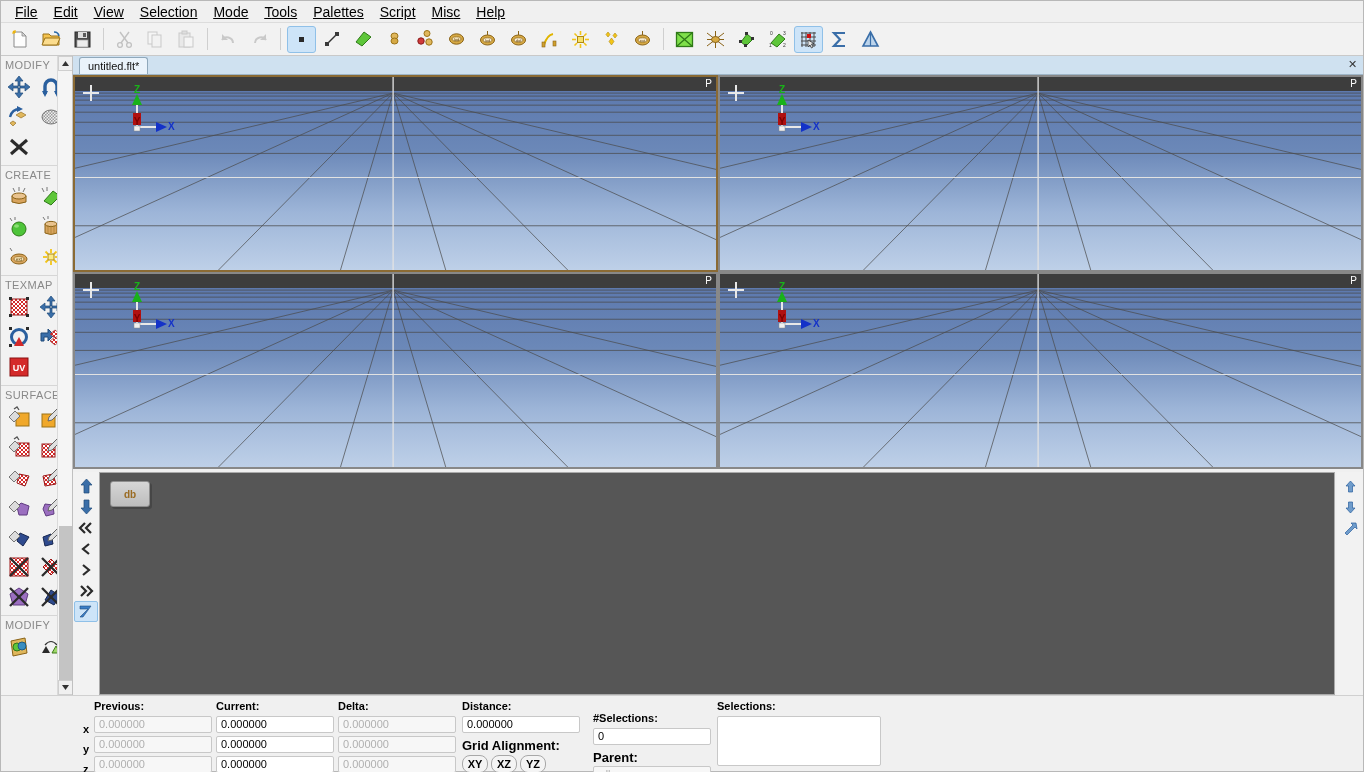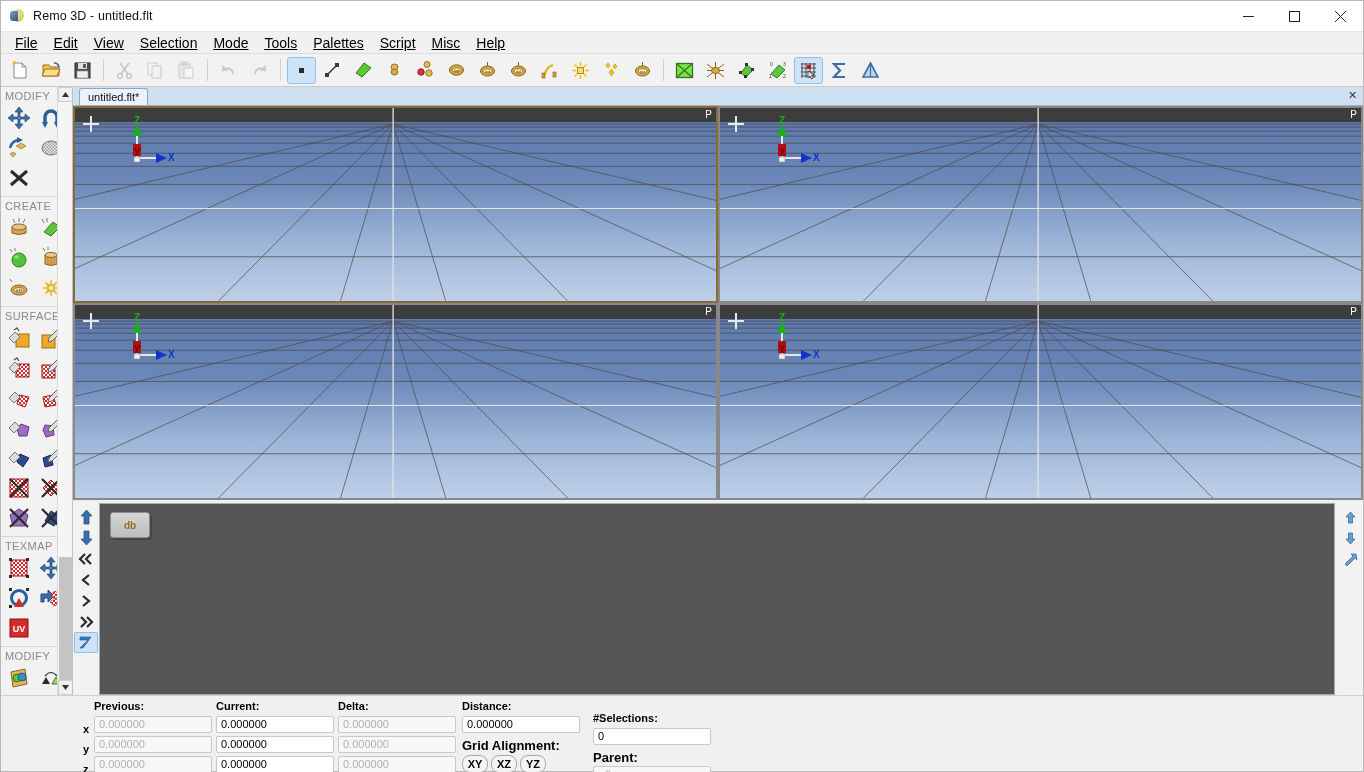--- a/index.html
+++ b/index.html
@@ -252,45 +252,20 @@
     width:180px; text-align:center; pointer-events:none;
   }
   .wm-cn { font-size:20px; color:#444; letter-spacing:3px; font-weight:bold; margin-top:2px;}
   .wm-url { font-size:10px; color:#555; letter-spacing:1.2px; margin-top:2px; font-family:"Liberation Serif",serif;}
 </style>
 </head>
 <body>
 
 <div id="app">
 
-  <div class="titlebar">
-    <div class="tb-icon">
-      <div class="c1"></div>
-        <div class="c2"></div>
-    </div>
-    <div class="title-text">Remo 3D - untitled.flt</div>
-    <div class="win-buttons">
-      <div class="win-btn">
-        <svg width="11" height="11" viewBox="0 0 11 11">
-            <line x1="0" y1="5.5" x2="11" y2="5.5" stroke="#222" stroke-width="1"></line>
-          </svg>
-      </div>
-      <div class="win-btn">
-        <svg width="11" height="11" viewBox="0 0 11 11">
-            <rect x="0.5" y="0.5" width="10" height="10" fill="none" stroke="#222" stroke-width="1"></rect>
-          </svg>
-      </div>
-      <div class="win-btn close">
-        <svg width="11" height="11" viewBox="0 0 11 11">
-            <line x1="0" y1="0" x2="11" y2="11" stroke="#222" stroke-width="1"></line>
-            <line x1="11" y1="0" x2="0" y2="11" stroke="#222" stroke-width="1"></line>
-          </svg>
-      </div>
-    </div>
-  </div>
 
   <div class="menubar">
     <div class="menu-item"><u>F</u><span>ile</span></div>
     <div class="menu-item"><u>E</u>dit</div>
     <div class="menu-item"><u>V</u>iew</div>
     <div class="menu-item"><u>S</u>election</div>
     <div class="menu-item"><u>M</u>ode</div>
     <div class="menu-item"><u>T</u>ools</div>
     <div class="menu-item"><u>P</u>alettes</div>
     <div class="menu-item">S<u>c</u>ript</div>
@@ -678,20 +653,71 @@
                 <line x1="17.5" y1="6.5" x2="15" y2="9"></line>
                   <line x1="9" y1="15" x2="6.5" y2="17.5"></line>
                 </g>
               <rect x="9" y="9" width="6" height="6" fill="#fbeb86" stroke="#b08a10"></rect>
             </svg>
           </div>
         </div>
       </div>
 
       <div class="pal-group">
+        <div class="pal-title">TEXMAP</div>
+        <div class="pal-grid">
+          <div class="pal-btn">
+            <svg width="24" height="24" viewBox="0 0 24 24">
+              <rect x="4" y="4" width="16" height="16" fill="url(#chk2)" stroke="#9b1818"></rect>
+              <g fill="#2a2a2a">
+                  <rect x="2" y="2" width="3" height="3"></rect>
+                  <rect x="19" y="2" width="3" height="3"></rect>
+                  <rect x="2" y="19" width="3" height="3"></rect>
+                  <rect x="19" y="19" width="3" height="3"></rect>
+                </g>
+            </svg>
+          </div>
+          <div class="pal-btn">
+            <svg width="24" height="24" viewBox="0 0 24 24">
+                <g fill="#3a6ea8" stroke="#1f4a7a" stroke-width=".7">
+              <polygon points="12,1 16,6 13,6 13,11 11,11 11,6 8,6"></polygon>
+              <polygon points="12,23 8,18 11,18 11,13 13,13 13,18 16,18"></polygon>
+              <polygon points="1,12 6,8 6,11 11,11 11,13 6,13 6,16"></polygon>
+              <polygon points="23,12 18,16 18,13 13,13 13,11 18,11 18,8"></polygon>
+                </g>
+              </svg>
+          </div>
+          <div class="pal-btn">
+            <svg width="24" height="24" viewBox="0 0 24 24">
+              <circle cx="12" cy="12" r="7.5" fill="none" stroke="#2a5f9e" stroke-width="3"></circle>
+              <polygon points="12,12 7,21 17,21" fill="#d42a2a"></polygon>
+              <g fill="#2a2a2a">
+                  <rect x="2" y="2" width="3" height="3"></rect>
+                  <rect x="19" y="2" width="3" height="3"></rect>
+                  <rect x="2" y="19" width="3" height="3"></rect>
+                </g>
+            </svg>
+          </div>
+          <div class="pal-btn">
+            <svg width="24" height="24" viewBox="0 0 24 24">
+              <path d="M2 16 l0 -8 l7 0 l0 -4 l6 6 l-6 6 l0 -4 l-4 0 l0 4 z" fill="#3a6ea8" stroke="#1f4a7a"></path>
+              <polygon points="16,5 21,9 16,13 11,9" fill="url(#chk2)" stroke="#9b1818" stroke-width=".7"></polygon>
+              <polygon points="16,12 21,16 16,20 11,16" fill="url(#chk2)" stroke="#9b1818" stroke-width=".7"></polygon>
+            </svg>
+          </div>
+          <div class="pal-btn">
+            <svg width="24" height="24" viewBox="0 0 24 24">
+              <rect x="3" y="3" width="18" height="18" fill="#d42a2a" stroke="#8a1010"></rect>
+              <text x="12" y="16" font-size="9" fill="#fff" text-anchor="middle" font-family="Liberation Sans" font-weight="bold">UV</text>
+            </svg>
+          </div>
+        </div>
+      </div>
+
+      <div class="pal-group">
         <div class="pal-title">SURFACE</div>
         <div class="pal-grid">
           <div class="pal-btn">
             <svg width="24" height="24" viewBox="0 0 24 24">
               <rect x="9" y="8" width="13" height="13" fill="#f0a82a" stroke="#9b7318"></rect>
               <path d="M2 12 l6 -6 l5 5 l-6 6 z" fill="#dcdcdc" stroke="#777"></path>
               <path d="M7 4 l3 -2 l2 3" stroke="#555" stroke-width="1.3" fill="none"></path>
             </svg>
           </div>
           <div class="pal-btn">
@@ -783,71 +809,20 @@
                 </g>
             </svg>
           </div>
           <div class="pal-btn">
             <svg width="24" height="24" viewBox="0 0 24 24">
               <polygon points="12,5 21,11 15,20 6,15" fill="#2e4a8e" stroke="#16264f"></polygon>
               <g stroke="#2a2a2a" stroke-width="2.3">
                   <line x1="3" y1="3" x2="21" y2="21"></line>
                   <line x1="21" y1="3" x2="3" y2="21"></line>
                 </g>
-            </svg>
-          </div>
-        </div>
-      </div>
-
-      <div class="pal-group">
-        <div class="pal-title">TEXMAP</div>
-        <div class="pal-grid">
-          <div class="pal-btn">
-            <svg width="24" height="24" viewBox="0 0 24 24">
-              <rect x="4" y="4" width="16" height="16" fill="url(#chk2)" stroke="#9b1818"></rect>
-              <g fill="#2a2a2a">
-                  <rect x="2" y="2" width="3" height="3"></rect>
-                  <rect x="19" y="2" width="3" height="3"></rect>
-                  <rect x="2" y="19" width="3" height="3"></rect>
-                  <rect x="19" y="19" width="3" height="3"></rect>
-                </g>
-            </svg>
-          </div>
-          <div class="pal-btn">
-            <svg width="24" height="24" viewBox="0 0 24 24">
-                <g fill="#3a6ea8" stroke="#1f4a7a" stroke-width=".7">
-              <polygon points="12,1 16,6 13,6 13,11 11,11 11,6 8,6"></polygon>
-              <polygon points="12,23 8,18 11,18 11,13 13,13 13,18 16,18"></polygon>
-              <polygon points="1,12 6,8 6,11 11,11 11,13 6,13 6,16"></polygon>
-              <polygon points="23,12 18,16 18,13 13,13 13,11 18,11 18,8"></polygon>
-                </g>
-              </svg>
-          </div>
-          <div class="pal-btn">
-            <svg width="24" height="24" viewBox="0 0 24 24">
-              <circle cx="12" cy="12" r="7.5" fill="none" stroke="#2a5f9e" stroke-width="3"></circle>
-              <polygon points="12,12 7,21 17,21" fill="#d42a2a"></polygon>
-              <g fill="#2a2a2a">
-                  <rect x="2" y="2" width="3" height="3"></rect>
-                  <rect x="19" y="2" width="3" height="3"></rect>
-                  <rect x="2" y="19" width="3" height="3"></rect>
-                </g>
-            </svg>
-          </div>
-          <div class="pal-btn">
-            <svg width="24" height="24" viewBox="0 0 24 24">
-              <path d="M2 16 l0 -8 l7 0 l0 -4 l6 6 l-6 6 l0 -4 l-4 0 l0 4 z" fill="#3a6ea8" stroke="#1f4a7a"></path>
-              <polygon points="16,5 21,9 16,13 11,9" fill="url(#chk2)" stroke="#9b1818" stroke-width=".7"></polygon>
-              <polygon points="16,12 21,16 16,20 11,16" fill="url(#chk2)" stroke="#9b1818" stroke-width=".7"></polygon>
-            </svg>
-          </div>
-          <div class="pal-btn">
-            <svg width="24" height="24" viewBox="0 0 24 24">
-              <rect x="3" y="3" width="18" height="18" fill="#d42a2a" stroke="#8a1010"></rect>
-              <text x="12" y="16" font-size="9" fill="#fff" text-anchor="middle" font-family="Liberation Sans" font-weight="bold">UV</text>
             </svg>
           </div>
         </div>
       </div>
 
       <div class="pal-group">
         <div class="pal-title">MODIFY</div>
         <div class="pal-grid">
           <div class="pal-btn">
             <svg width="24" height="24" viewBox="0 0 24 24">
@@ -1234,16 +1209,20 @@
       <div class="st-head">#Selections:</div>
       <div class="st-row">
           <div class="st-input on" style="width:118px;">0</div>
         </div>
       <div class="gridalign-label">Parent:</div>
       <div class="st-row" style="margin-top:0">
           <div class="st-input" style="width:118px;padding-left:8px;">db</div>
         </div>
     </div>
 
+    <div class="st-col" style="left:716px; width:166px;">
+      <div class="st-head">Selections:</div>
+      <div class="sel-box" style="width:164px;height:50px;margin-top:2px;"></div>
+    </div>
   </div>
 
 
 </div>
 
 </body></html>

